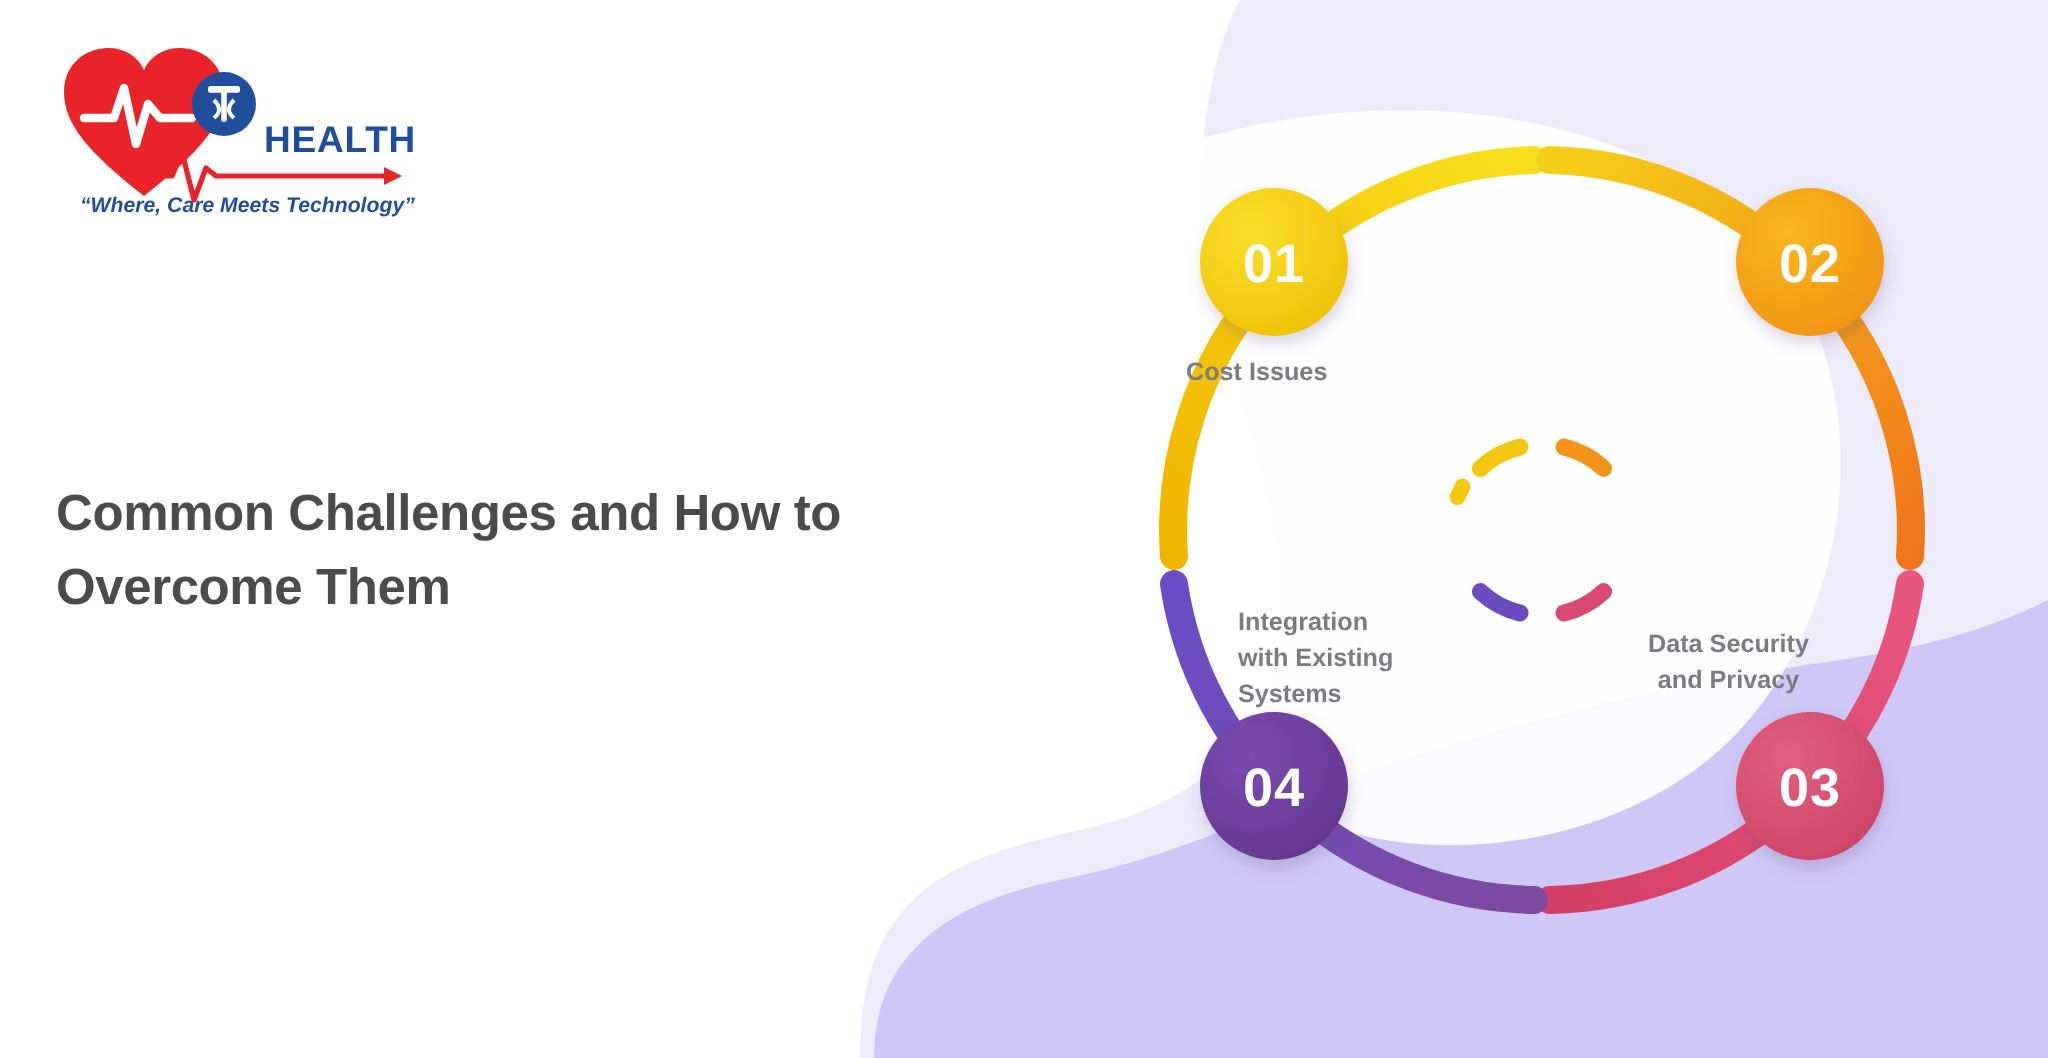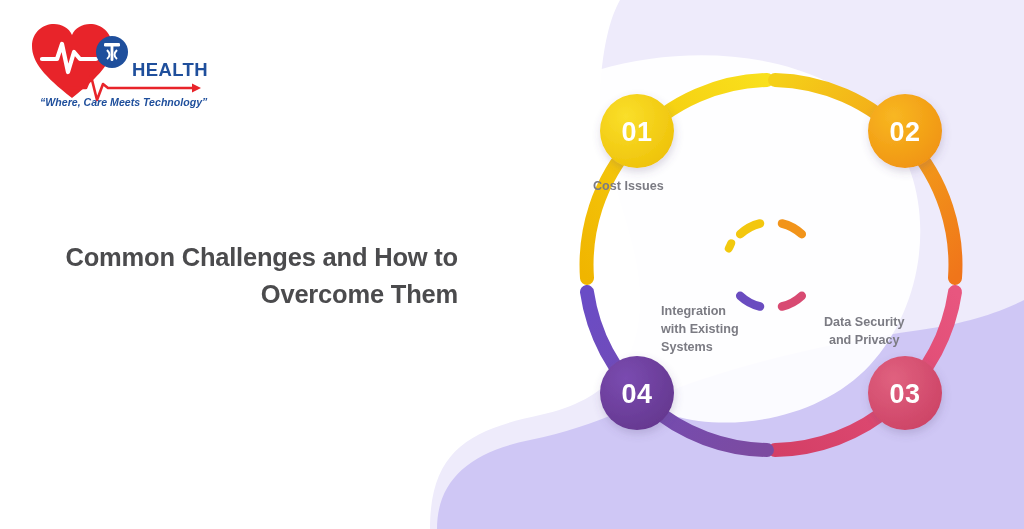--- a/index.html
+++ b/index.html
@@ -40,21 +40,21 @@
     width: 185px;
     height: 95px;
   }
 
   
   #headline {
     position: absolute;
     left: 28px;
     top: 222px;
     width: 430px;
-    text-align: right;
+    text-align: left;
     color: #4b4b4d;
     font-size: 25.5px;
     font-weight: bold;
     line-height: 1.45;
     letter-spacing: -0.2px;
   }
 
   
   #diagram {
     position: absolute;
@@ -85,21 +85,21 @@
     position: absolute;
     color: #7b7b83;
     font-size: 12.6px;
     font-weight: bold;
     line-height: 1.42;
     white-space: pre-line;
   }
   #label-01 { left: 593px; top: 178px; }
   #label-02 { left: 787px; top: 176px; }
   #label-03 { left: 824px; top: 314px; text-align: center; }
-  #label-04 { left: 619px; top: 303px; margin-left: 42px; }
+  #label-04 { left: 619px; top: 303px; }
 </style>
 </head>
 <body>
 
 <div id="stage">
 
   <svg class="bg-layer" viewBox="0 0 1024 529" preserveAspectRatio="none" aria-hidden="true">
 
     <path d="M 620 0 L 1024 0 L 1024 529 L 430 529
              C 430 450 470 430 540 415

